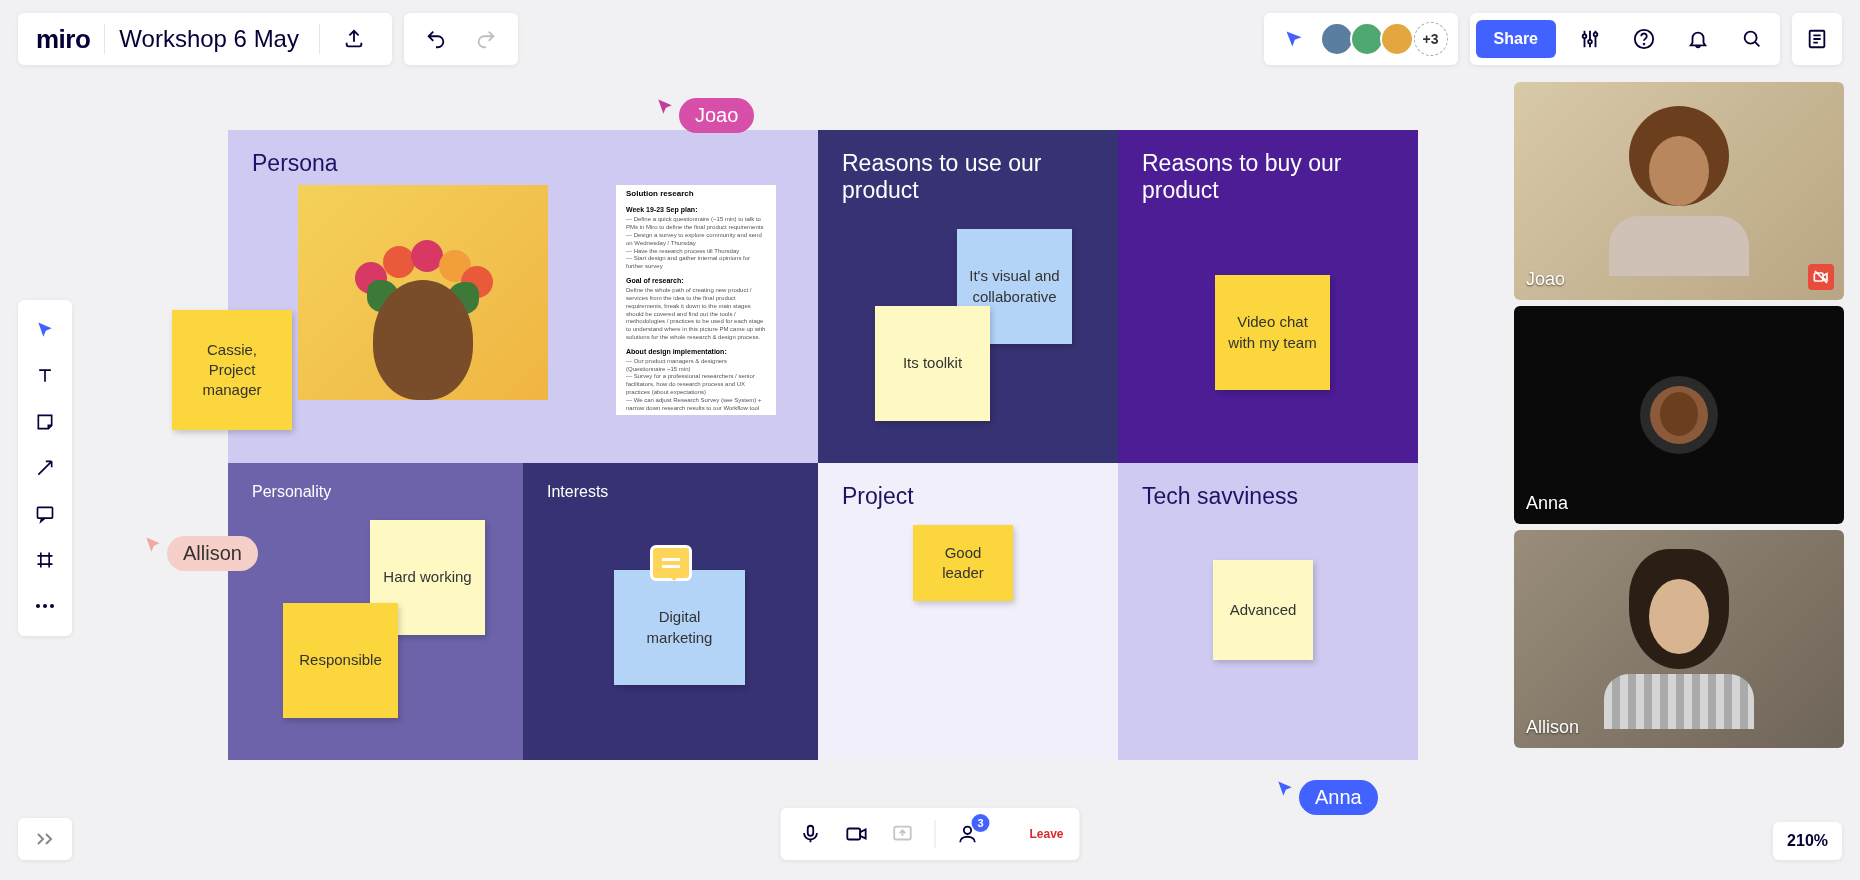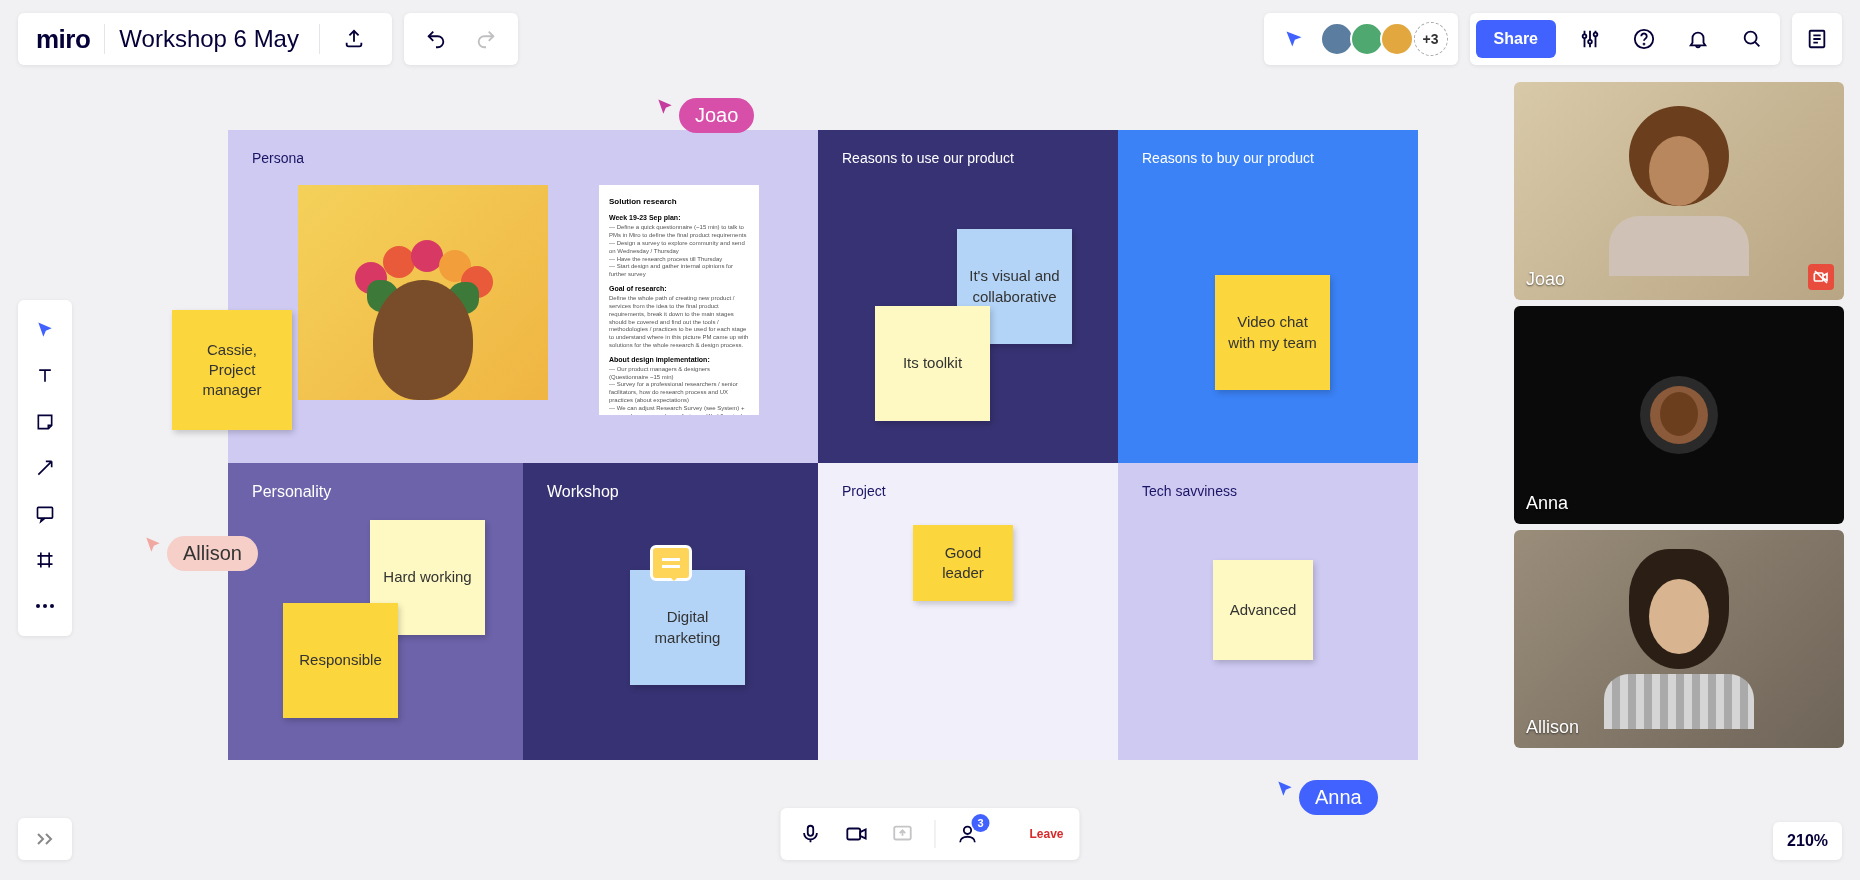--- a/index.html
+++ b/index.html
@@ -70,24 +70,24 @@
 .call-icon { width:28px; height:28px; display:flex; align-items:center; justify-content:center; cursor:pointer; }
 .call-icon.disabled { color:#c5c5c8; }
 .vdiv { width:1px; height:28px; background:#e5e5e7; }
 .people-badge { position:relative; }
 .people-count { position:absolute; top:-6px; right:-8px; background:#4262ff; color:#fff; font-size:11px; width:18px; height:18px; border-radius:50%; display:flex; align-items:center; justify-content:center; font-weight:700; }
 .leave { color:#d92b2b; font-weight:600; font-size:12px; cursor:pointer;margin-left:30px; }
 
 
 .canvas { position:absolute; left:228px; top:130px; width:1190px; height:630px; display:grid; grid-template-columns:590px 300px 300px; grid-template-rows:333px 297px; }
 .cell { padding:20px 24px; position:relative; }
-.cell .hdr { font-size:14px; font-weight:400; }
+.cell .hdr { font-size:23px; font-weight:400; }
 .c-lilac { background:#cfcaf2; color:#1b1464; }
 .c-navy { background:#373273; color:#fff; }
-.c-purple { background:#3b82f6; color:#fff; }
+.c-purple { background:#4c1d95; color:#fff; }
 .c-purple2 { background:#6c63aa; color:#fff; }
 .c-navylight { background:#373273; color:#fff; }
 .c-offwhite { background:#f0effa; color:#1b1464; }
 .c-lilac2 { background:#cfcaf2; color:#1b1464; }
 .persona-cell { grid-column:1; grid-row:1; }
 .reasons-use { grid-column:2; grid-row:1; }
 .reasons-buy { grid-column:3; grid-row:1; }
 .personality { grid-column:1; grid-row:2; position:relative; display:flex; padding:0; }
 .personality .half { width:50%; padding:20px 24px; position:relative; }
 .skills { grid-column:2; grid-row:2; }
@@ -98,21 +98,21 @@
 .n-yellow { background:#fbd63c; }
 .n-pink { background:#fef9c3; }
 .n-blue { background:#b3d4f7; }
 
 
 .persona-photo { position:absolute; left:70px; top:55px; width:250px; height:215px; background:linear-gradient(135deg,#f4d15a 0%, #f0b543 100%); display:flex; align-items:flex-end; justify-content:center; }
 .flower-head { width:140px; height:160px; position:relative; }
 .flower-head .face { width:100px; height:120px; background:#7a4d2a; border-radius:50% 50% 45% 45%; position:absolute; bottom:0; left:20px; }
 .flower-head .crown { position:absolute; top:0; left:0; width:140px; height:70px; }
 .crown span { position:absolute; width:32px; height:32px; border-radius:50%; }
-.doc { position:absolute; left:371px; top:55px; width:160px; height:230px; background:#fff; padding:12px 10px; font-size:6px; line-height:1.3; color:#555; overflow:hidden; }
+.doc { position:absolute; left:388px; top:55px; width:160px; height:230px; background:#fff; padding:4px 10px; font-size:6px; line-height:1.3; color:#555; overflow:hidden; }
 .doc .doc-title { font-size:8px; font-weight:700; color:#000; margin-bottom:6px; }
 .doc .doc-sub { font-size:7px; font-weight:700; color:#000; margin:5px 0 2px; }
 
 
 .cursor-tag { position:absolute; display:flex; align-items:center; }
 .cursor-tag .ptr { width:20px; height:20px; }
 .cursor-tag .name { padding:6px 16px; border-radius:18px; font-size:20px; font-weight:400; color:#fff; margin-left:4px; margin-top:18px; }
 .joao-c { color:#c63b9e; }
 .joao-c .name { background:#d84fa9; }
 .anna-c { color:#4262ff; }
@@ -331,38 +331,38 @@
     <div class="hdr">Reasons to use our product</div>
   </div>
   <div class="cell c-purple reasons-buy">
     <div class="hdr">Reasons to buy our product</div>
   </div>
   <div class="personality">
     <div class="half c-purple2">
       <div class="hdr">Personality</div>
     </div>
     <div class="half c-navylight">
-      <div class="hdr">Workshop</div>
+      <div class="hdr">Interests</div>
     </div>
   </div>
   <div class="cell c-offwhite skills">
     <div class="hdr">Project</div>
   </div>
   <div class="cell c-lilac2 tech">
     <div class="hdr">Tech savviness</div>
   </div>
 </div>
 
 <div class="note n-yellow" style="left:172px; top:310px; width:120px; height:120px;">Cassie, Project manager</div>
 <div class="note n-blue" style="left:957px; top:229px; width:115px; height:115px;">It's visual and collaborative</div>
 <div class="note n-pink" style="left:875px; top:306px; width:115px; height:115px;">Its toolkit</div>
 <div class="note n-yellow" style="left:1215px; top:275px; width:115px; height:115px;">Video chat with my team</div>
 <div class="note n-pink" style="left:370px; top:520px; width:115px; height:115px;">Hard working</div>
 <div class="note n-yellow" style="left:283px; top:603px; width:115px; height:115px;">Responsible</div>
-<div class="note n-blue" style="left:614px; top:570px; width:115px; height:115px;margin-left:16px;">Digital marketing</div>
+<div class="note n-blue" style="left:614px; top:570px; width:131px; height:115px;">Digital marketing</div>
 <div class="note n-yellow" style="left:913px; top:525px; width:100px; height:76px;">Good leader</div>
 <div class="note n-pink" style="left:1213px; top:560px; width:100px; height:100px;">Advanced</div>
 
 <div class="comment-bubble" style="left:650px; top:545px;">
     <div class="lines"></div>
   </div>
 
 <div class="cursor-tag joao-c" style="left:655px; top:80px;">
   <svg class="ptr" viewBox="0 0 24 24" fill="currentColor">
       <path d="M4 3l6 17 3-7 7-3z"></path>

